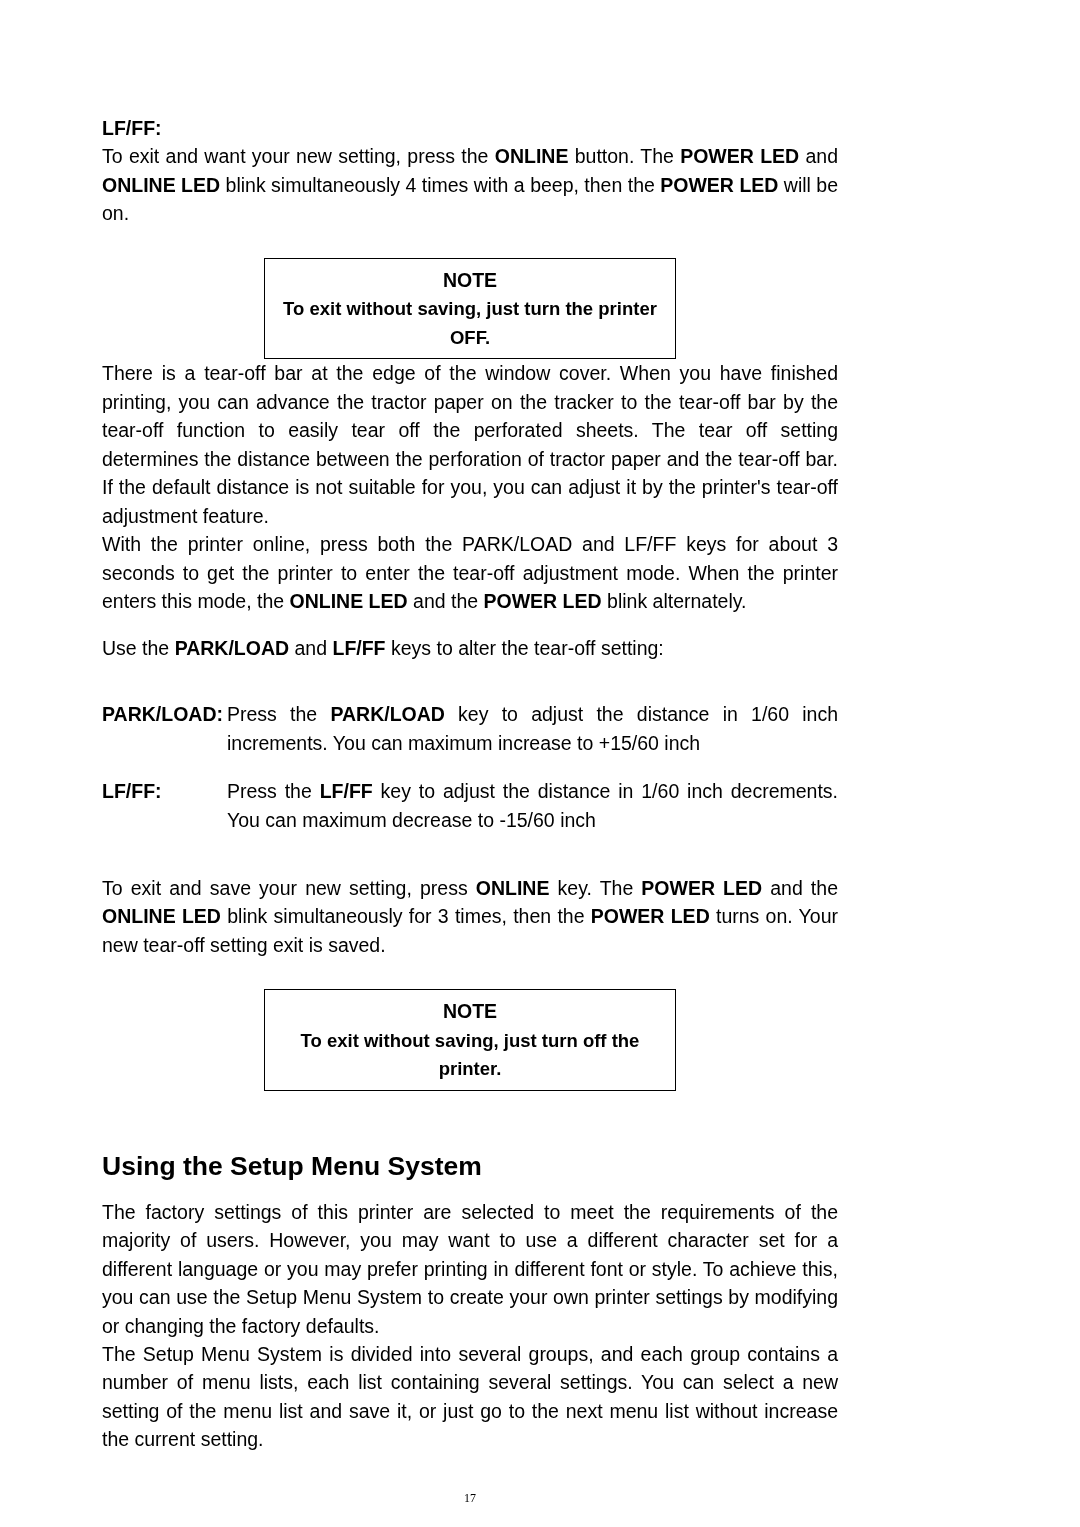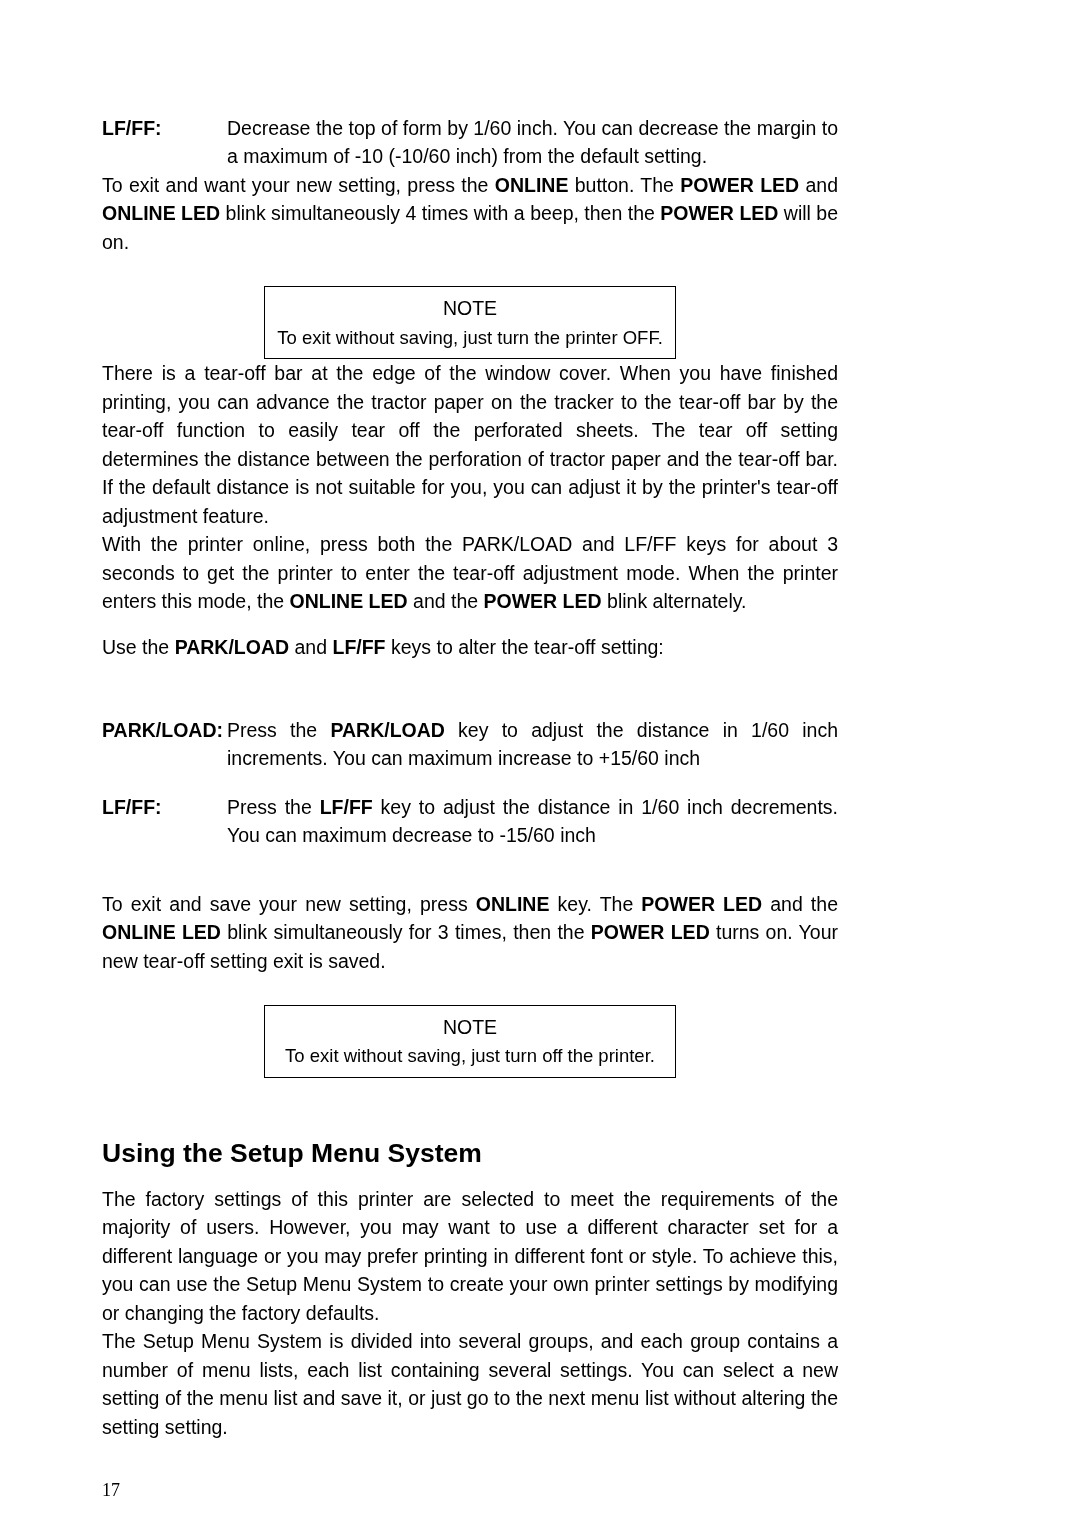--- a/index.html
+++ b/index.html
@@ -32,73 +32,72 @@
   .exit-save {
     text-align: justify;
     margin-top: 0;
   }
   .note-box {
     width: 394px;
     margin: 30px auto 0 auto;
     border: 1.5px solid #000;
     text-align: center;
     padding: 6px 8px 6px 8px;
-    font-weight: normal;
+    font-weight: bold;
     font-size: 18.5px;
     line-height: 1.55;
   }
   .note-title {
     display: block;
     font-size: 19.5px;
   }
   h2.section-title {
     font-size: 26.5px;
     font-weight: bold;
     margin: 54px 0 12px 0;
   }
   .tear-intro, .setup-intro, .tear-save {
     text-align: justify;
     margin: 0;
   }
   .use-keys {
     margin: 18px 0 0 0;
   }
   .def-block {
-    margin-top: 54px;
+    margin-top: 38px;
   }
   .def-block .def-row + .def-row {
     margin-top: 20px;
   }
   .tear-save {
     margin-top: 40px;
   }
   h2.section-title.setup {
     margin-top: 56px;
   }
   .page-number {
-    text-align: left;
+    text-align: center;
     font-family: "Times New Roman", Times, serif;
-    font-size: 18px;
+    font-size: 12px;
     margin-top: 36px;
   }
 
   
   .b { font-weight: bold; }
 
   
   .runline > span { white-space: normal; }
 </style>
 </head>
 <body>
 
 <div class="page">
 
   <div class="def-row">
     <div class="def-label">LF/FF:</div>
-    <div class="def-body">Decrease the top of form by 1/60 inch. You can decrease the margin to a maximum of -10 (-10/60 inch) from the default setting.</div>
   </div>
 
   <p class="exit-save runline"><span>To exit and want your new setting, press the </span><span class="b">ONLINE</span><span> button. The </span><span class="b">POWER LED</span><span> and </span><span class="b">ONLINE LED</span><span> blink simultaneously 4 times with a beep, then the </span><span class="b">POWER LED</span><span> will be on.</span></p>
 
   <div class="note-box">
     <span class="note-title">NOTE</span>
     <span>To exit without saving, just turn the printer OFF.</span>
   </div>
 
 
@@ -122,17 +121,17 @@
   <p class="tear-save runline"><span>To exit and save your new setting, press </span><span class="b">ONLINE</span><span> key. The </span><span class="b">POWER LED</span><span> and the </span><span class="b">ONLINE LED</span><span> blink simultaneously for 3 times, then the </span><span class="b">POWER LED</span><span> turns on. Your new tear-off setting exit is saved.</span></p>
 
   <div class="note-box">
     <span class="note-title">NOTE</span>
     <span>To exit without saving, just turn off the printer.</span>
   </div>
 
   <h2 class="section-title setup">Using the Setup Menu System</h2>
 
   <p class="setup-intro">The factory settings of this printer are selected to meet the requirements of the majority of users. However, you may want to use a different character set for a different language or you may prefer printing in different font or style. To achieve this, you can use the Setup Menu System to create your own printer settings by modifying or changing the factory defaults.</p>
-  <p class="setup-intro">The Setup Menu System is divided into several groups, and each group contains a number of menu lists, each list containing several settings. You can select a new setting of the menu list and save it, or just go to the next menu list without altering the setting setting.</p>
+  <p class="setup-intro">The Setup Menu System is divided into several groups, and each group contains a number of menu lists, each list containing several settings. You can select a new setting of the menu list and save it, or just go to the next menu list without increase the current setting.</p>
 
   <div class="page-number">17</div>
 
 </div>
 
 </body></html>

